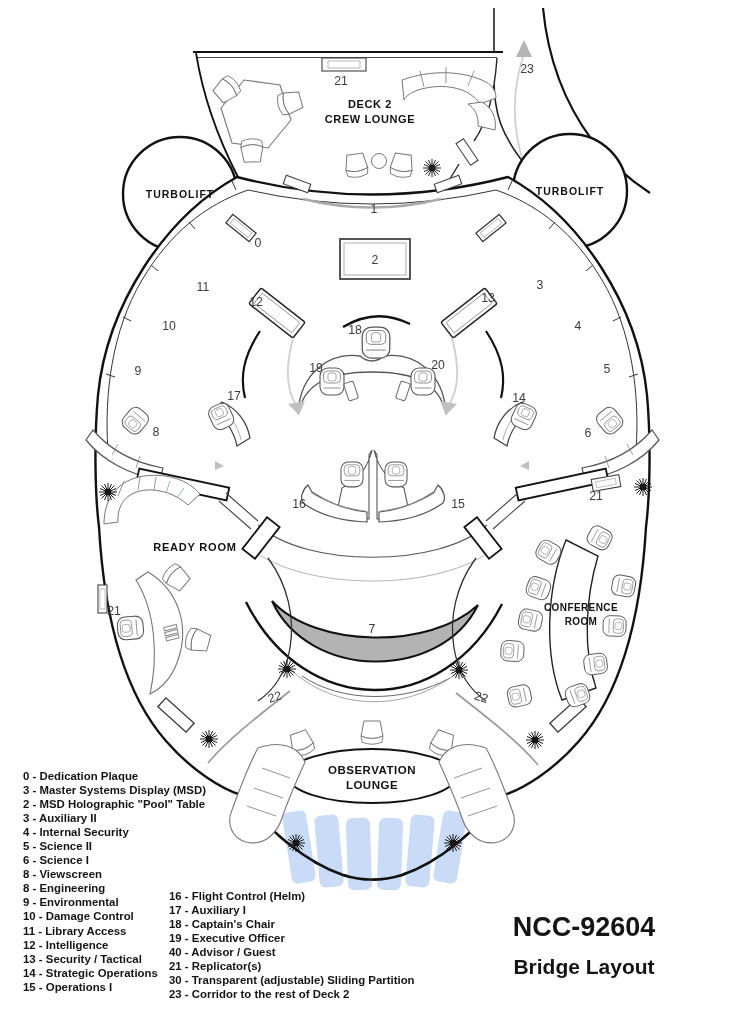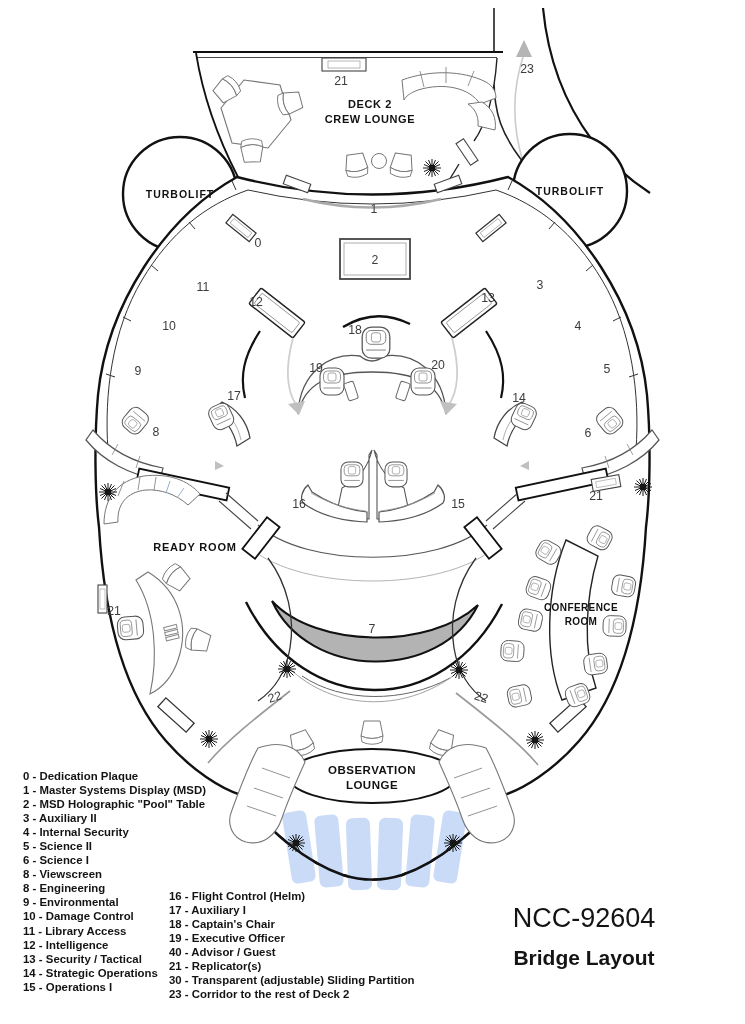--- a/index.html
+++ b/index.html
@@ -4,21 +4,21 @@
 <style>
   html,body{margin:0;padding:0;background:#fff;}
   .stage{position:relative;width:745px;height:1024px;background:#fff;overflow:hidden;
          font-family:"Liberation Sans",sans-serif;color:#111;}
   .stage svg{position:absolute;left:0;top:0;}
   .legend{position:absolute;font-size:11.4px;font-weight:600;line-height:14.05px;color:#141414;white-space:nowrap;}
   .legend-col1{left:23px;top:769px;}
   .legend-col2{left:169px;top:889px;}
   .title-block{position:absolute;left:425px;top:903px;width:318px;text-align:center;color:#141414;}
   .ship-name{font-size:38px;font-weight:800;letter-spacing:-1px;line-height:1.05;}
-  .registry{font-size:27px;font-weight:400;line-height:1.1;margin-top:1px;}
+  .registry{font-size:27px;font-weight:700;line-height:1.1;margin-top:10px;}
   .subtitle{font-size:21px;font-weight:700;line-height:1.1;margin-top:12px;}
   text{font-family:"Liberation Sans",sans-serif;}
   .callout{font-size:12.3px;fill:#3c3c3c;font-weight:400;}
   .room-label{font-weight:700;fill:#111;}
 </style>
 </head>
 <body>
 
 <div class="stage">
 
@@ -331,21 +331,21 @@
     <text class="callout" x="114" y="615">21</text>
     <text class="callout" x="596" y="500">21</text>
     <text class="callout" x="276" y="701" transform="rotate(-18 276 701)">22</text>
     <text class="callout" x="480" y="701" transform="rotate(18 480 701)">22</text>
     <text class="callout" x="527" y="73">23</text>
   </g>
 </svg>
 
 <div class="legend legend-col1">
   <div>0 - Dedication Plaque</div>
-  <div>1 - Master Systems Display (MSD)</div>
+  <div>3 - Master Systems Display (MSD)</div>
   <div>2 - MSD Holographic "Pool" Table</div>
   <div>3 - Auxiliary II</div>
   <div>4 - Internal Security</div>
   <div>5 - Science II</div>
   <div>6 - Science I</div>
   <div>8 - Viewscreen</div>
   <div>8 - Engineering</div>
   <div>9 - Environmental</div>
   <div>10 - Damage Control</div>
   <div>11 - Library Access</div>

